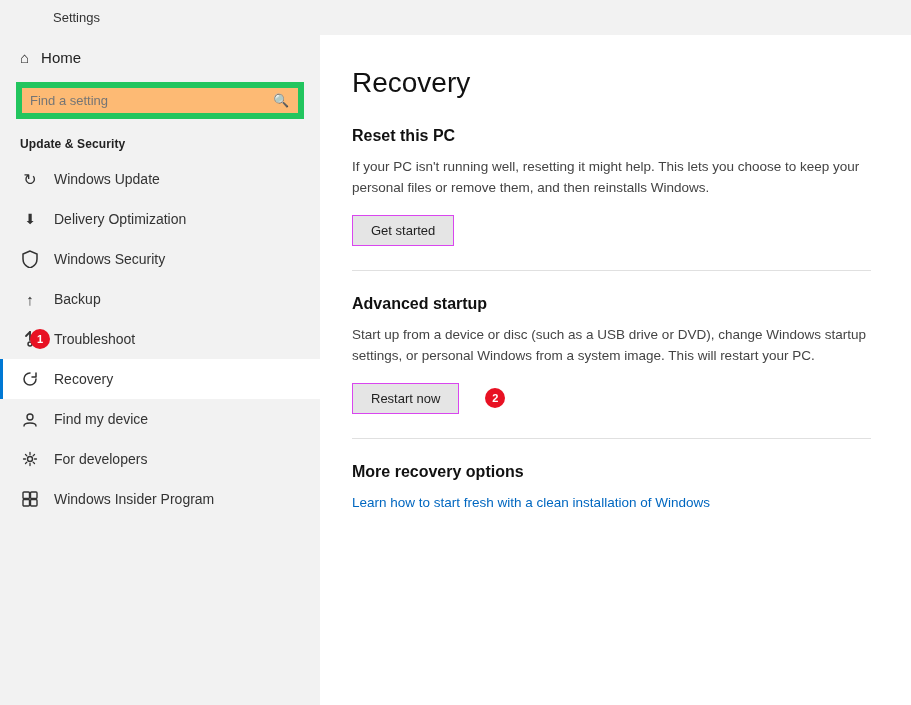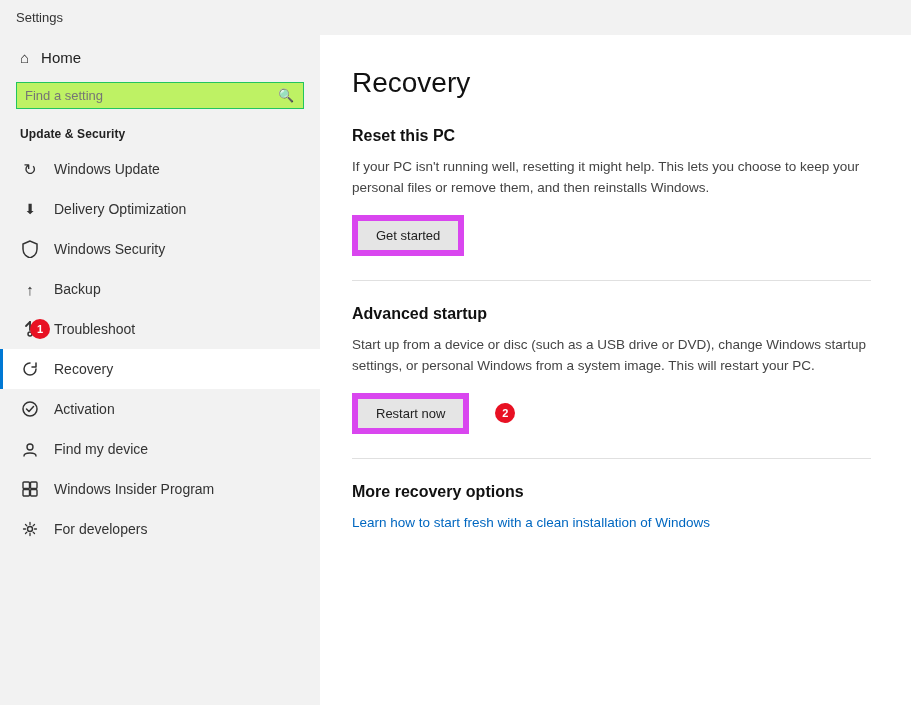--- a/index.html
+++ b/index.html
@@ -10,20 +10,21 @@
       display: flex;
       flex-direction: column;
       background: #f2f2f2;
       overflow: hidden;
     }
     .title-bar {
       background: #f2f2f2;
       padding: 10px 16px;
       font-size: 13px;
       color: #333;
+      margin-left: 37px;
     }
     .main-container {
       display: flex;
       flex: 1;
       overflow: hidden;
     }
     
     .sidebar {
       width: 320px;
       background: #f2f2f2;
@@ -39,22 +40,22 @@
       gap: 12px;
       padding: 10px 20px 10px 20px;
       font-size: 15px;
       color: #222;
       cursor: pointer;
     }
     .search-box {
       margin: 6px 16px 10px 16px;
       display: flex;
       align-items: center;
-      background: #bef264;
-      border: 1px solid #22c55e;
+      background: #fdba74;
+      border: 6px solid #22c55e;
       padding: 5px 8px;
     }
     .search-box input {
       border: none;
       outline: none;
       flex: 1;
       font-size: 13px;
       background: transparent;
       color: #555;
     }
@@ -127,21 +128,21 @@
     }
     .section-desc {
       font-size: 13.5px;
       color: #444;
       line-height: 1.55;
       margin-bottom: 16px;
       max-width: 580px;
     }
     .btn {
       background: #e5e5e5;
-      border: 6px solid #d946ef;
+      border: 1px solid #d946ef;
       padding: 7px 18px;
       font-size: 13px;
       cursor: pointer;
       color: #222;
       font-family: 'Segoe UI', sans-serif;
     }
     .divider {
       border: none;
       border-top: 1px solid #e0e0e0;
       margin: 24px 0;
@@ -225,55 +226,46 @@
       <span class="icon">
         <svg width="18" height="18" viewBox="0 0 18 18" fill="none">
           <path d="M9 3C5.7 3 3 5.7 3 9s2.7 6 6 6 6-2.7 6-6" stroke="#333" stroke-width="1.5" fill="none" stroke-linecap="round"></path>
           <polyline points="15,3 15,7 11,7" stroke="#333" stroke-width="1.5" fill="none" stroke-linecap="round" stroke-linejoin="round"></polyline>
         </svg>
       </span>
       <span>Recovery</span>
     </div>
     <div class="sidebar-item">
       <span class="icon">
-        <svg width="18" height="18" viewBox="0 0 18 18" fill="none">
-          <circle cx="9" cy="9" r="7" stroke="#333" stroke-width="1.5" fill="none"></circle>
-          <polyline points="5.5,9 8,11.5 12.5,6.5" stroke="#333" stroke-width="1.5" fill="none" stroke-linecap="round" stroke-linejoin="round"></polyline>
-        </svg>
-      </span>
-      <span>Activation</span>
-    </div>
-    <div class="sidebar-item">
-      <span class="icon">
         <svg width="16" height="18" viewBox="0 0 16 18" fill="none">
           <circle cx="8" cy="7" r="3" stroke="#333" stroke-width="1.4" fill="none"></circle>
           <path d="M2 16c0-4 12-4 12 0" stroke="#333" stroke-width="1.4" fill="none" stroke-linecap="round"></path>
         </svg>
       </span>
       <span>Find my device</span>
+    </div>
+    <div class="sidebar-item">
+      <span class="icon">
+        <svg width="18" height="18" viewBox="0 0 18 18" fill="none">
+          <circle cx="9" cy="9" r="2.5" stroke="#333" stroke-width="1.4" fill="none"></circle>
+          <path d="M9 2.5v2M9 13.5v2M2.5 9h2M13.5 9h2M4.5 4.5l1.4 1.4M12.1 12.1l1.4 1.4M4.5 13.5l1.4-1.4M12.1 5.9l1.4-1.4" stroke="#333" stroke-width="1.3" stroke-linecap="round"></path>
+        </svg>
+      </span>
+      <span>For developers</span>
     </div>
     <div class="sidebar-item">
       <span class="icon">
         <svg width="18" height="18" viewBox="0 0 18 18" fill="none">
           <rect x="2" y="2" width="6.5" height="6.5" rx="1" stroke="#333" stroke-width="1.4" fill="none"></rect>
           <rect x="9.5" y="2" width="6.5" height="6.5" rx="1" stroke="#333" stroke-width="1.4" fill="none"></rect>
           <rect x="2" y="9.5" width="6.5" height="6.5" rx="1" stroke="#333" stroke-width="1.4" fill="none"></rect>
           <rect x="9.5" y="9.5" width="6.5" height="6.5" rx="1" stroke="#333" stroke-width="1.4" fill="none"></rect>
         </svg>
       </span>
       <span>Windows Insider Program</span>
-    </div>
-    <div class="sidebar-item">
-      <span class="icon">
-        <svg width="18" height="18" viewBox="0 0 18 18" fill="none">
-          <circle cx="9" cy="9" r="2.5" stroke="#333" stroke-width="1.4" fill="none"></circle>
-          <path d="M9 2.5v2M9 13.5v2M2.5 9h2M13.5 9h2M4.5 4.5l1.4 1.4M12.1 12.1l1.4 1.4M4.5 13.5l1.4-1.4M12.1 5.9l1.4-1.4" stroke="#333" stroke-width="1.3" stroke-linecap="round"></path>
-        </svg>
-      </span>
-      <span>For developers</span>
     </div>
 
   </div>
 
   <div class="content">
 
     <div class="page-title">Recovery</div>
 
     
     <div class="section-title">Reset this PC</div>

